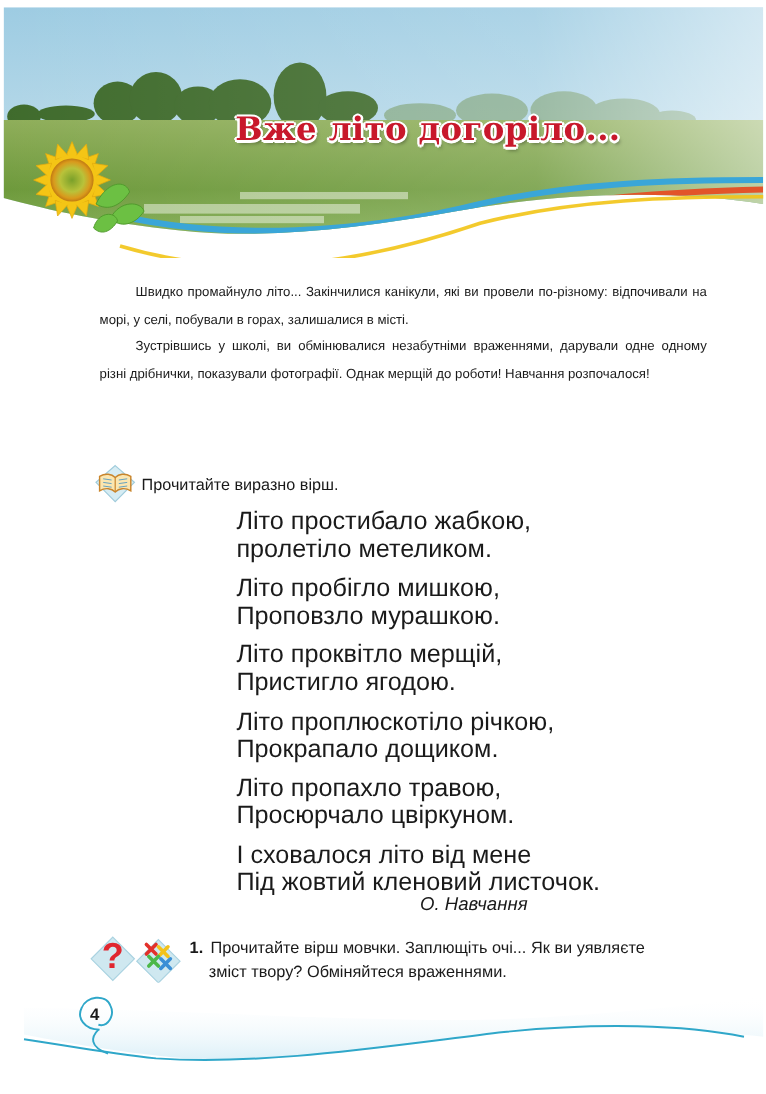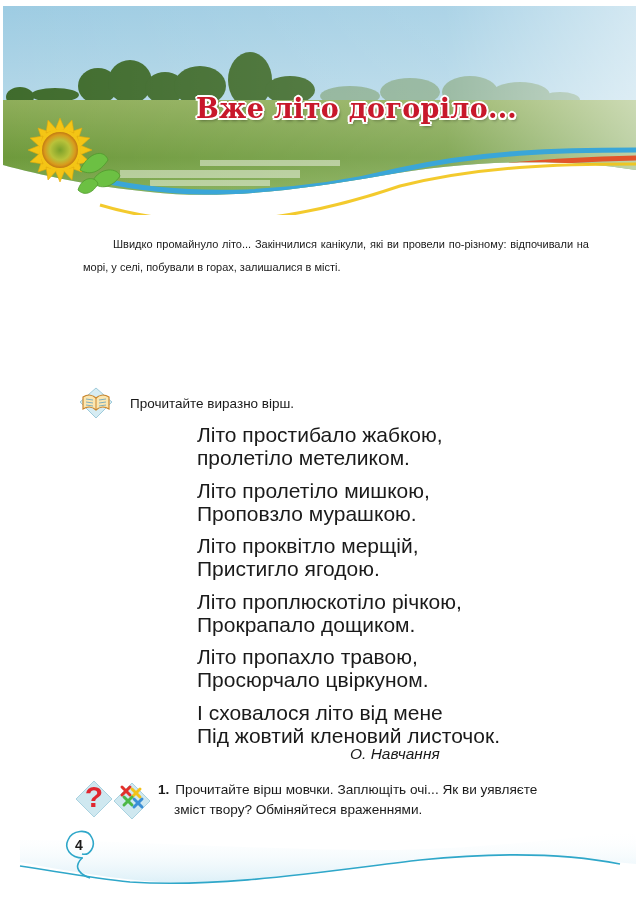--- a/index.html
+++ b/index.html
@@ -29,21 +29,21 @@
     position: absolute; left: 83px; top: 233px; width: 506px;
     font-size: 11px; line-height: 22.7px; text-align: justify;
   }
   .intro p { margin: 0; text-indent: 30px; }
   
   .task {
     position: absolute; left: 78px; top: 386px; height: 34px;
     display: flex; align-items: center;
   }
   .task .icon-wrap { width: 36px; height: 34px; position: relative; }
-  .task .label { font-size: 13.5px; margin-left: 16px; }
+  .task .label { font-size: 13.5px; margin-left: 4px; }
   
   .poem {
     position: absolute; left: 197px; top: 423px; width: 300px;
     font-size: 21px; line-height: 23px;
   }
   .stanza { margin-bottom: 9.6px; }
   .stanza div { white-space: nowrap; }
   .author {
     position: absolute; left: 350px; top: 745px;
     font-style: italic; font-size: 15.5px;
@@ -158,20 +158,21 @@
       <path d="M80,170 C90,150 105,150 108,160 C100,172 90,176 80,170 Z"></path>
       <path d="M92,182 C100,166 118,168 120,176 C112,188 100,190 92,182 Z"></path>
       <path d="M78,190 C82,176 96,176 98,184 C92,194 84,196 78,190 Z"></path>
     </g>
   </svg>
   <div class="banner-title">Вже літо догоріло...</div>
 </div>
 
 <div class="intro">
   <p>Швидко промайнуло літо... Закінчилися канікули, які ви провели по-різному: відпочивали на морі, у селі, побували в горах, залишалися в місті.</p>
+  <p>Зустрівшись у школі, ви обмінювалися незабутніми враженнями, дарували одне одному різні дрібнички, показували фотографії. Однак мерщій до роботи! Навчання розпочалося!</p>
 </div>
 
 <div class="task">
   <span class="icon-wrap">
     <svg width="36" height="34" viewBox="0 0 36 34">
       <path d="M18,2 L34,16 L18,32 L2,16 Z" fill="#d6ecf3" stroke="#9fcbdb" stroke-width="1"></path>
       <path d="M5,11 C10,8 15,9 18,12 C21,9 26,8 31,11 L31,23 C26,20 21,21 18,24 C15,21 10,20 5,23 Z" fill="#fbe6b0" stroke="#c9852c" stroke-width="1.2"></path>
       <line x1="18" y1="12" x2="18" y2="24" stroke="#c9852c" stroke-width="1"></line>
       <g stroke="#5f9fc0" stroke-width="0.8">
         <line x1="8" y1="13" x2="15" y2="14"></line>
@@ -185,21 +186,21 @@
   </span>
   <span class="label">Прочитайте виразно вірш.</span>
 </div>
 
 <div class="poem">
   <div class="stanza">
     <div>Літо простибало жабкою,</div>
     <div>пролетіло метеликом.</div>
   </div>
   <div class="stanza">
-    <div>Літо пролетіло мишкою,</div>
+    <div>Літо пробігло мишкою,</div>
     <div>Проповзло мурашкою.</div>
   </div>
   <div class="stanza">
     <div>Літо проквітло мерщій,</div>
     <div>Пристигло ягодою.</div>
   </div>
   <div class="stanza">
     <div>Літо проплюскотіло річкою,</div>
     <div>Прокрапало дощиком.</div>
   </div>

